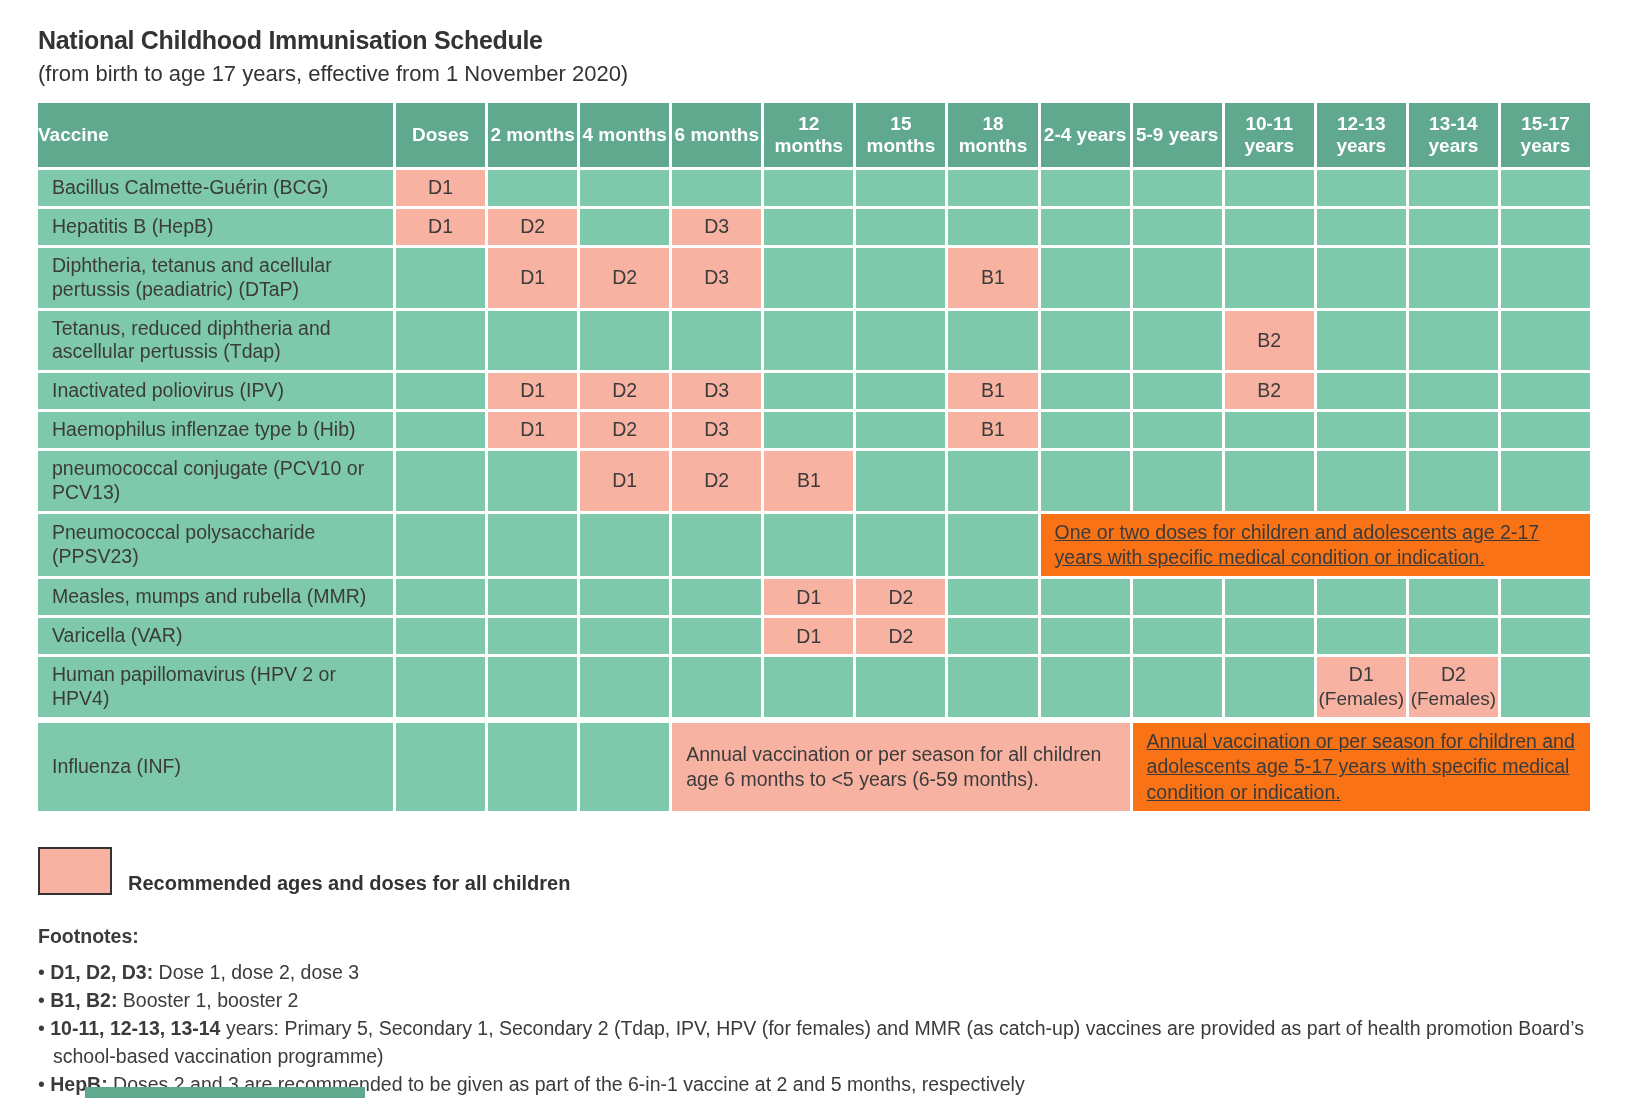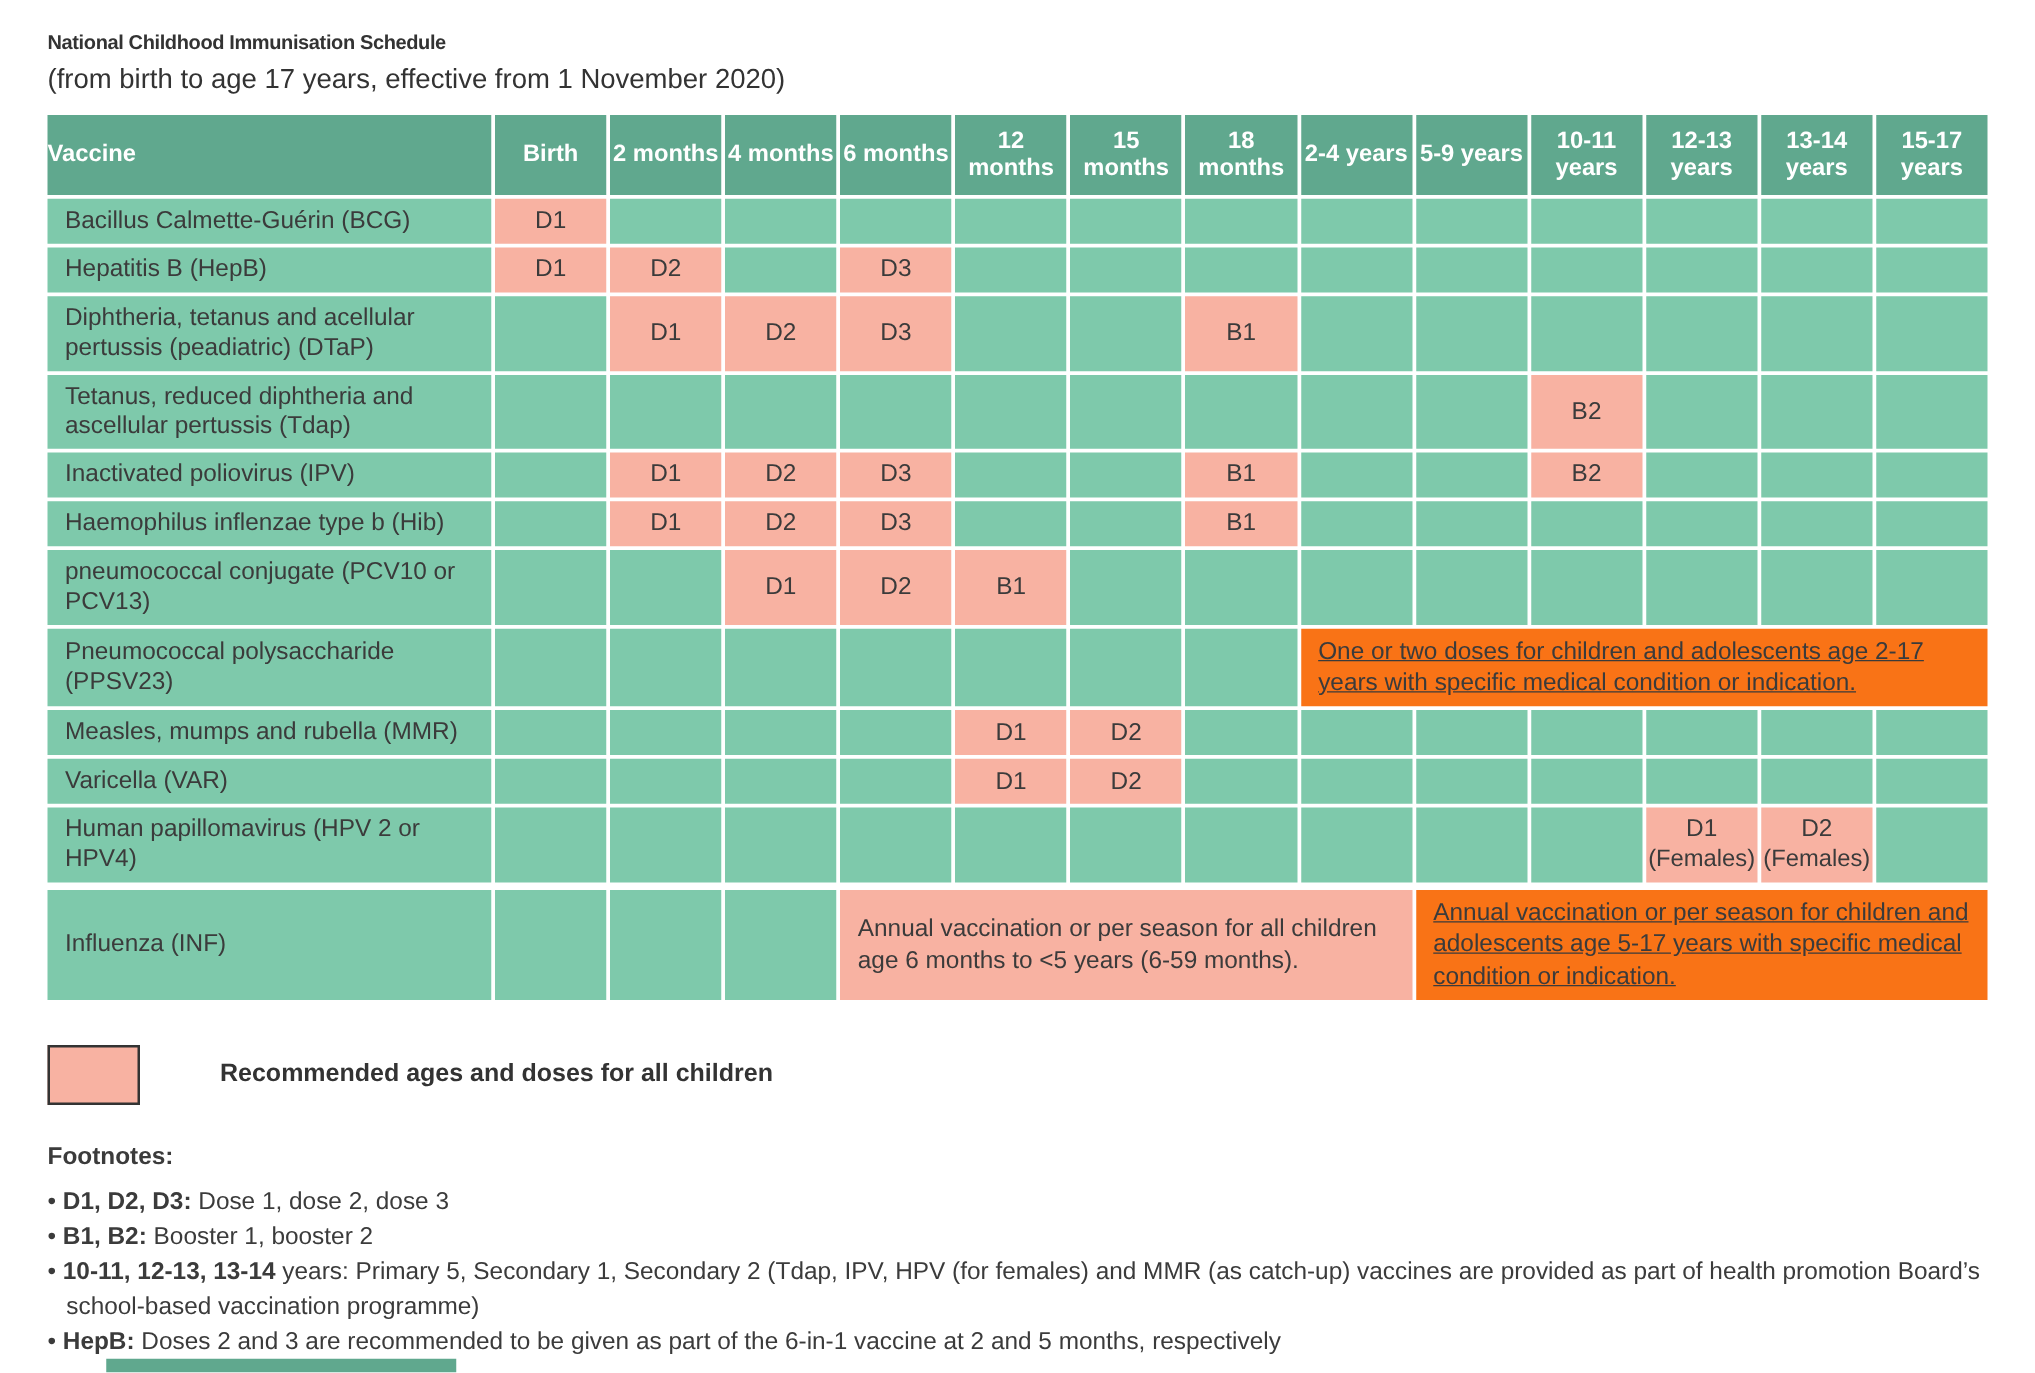--- a/index.html
+++ b/index.html
@@ -2,21 +2,21 @@
 <html><head>
 <meta charset="utf-8">
 <style>
   html,body{margin:0;padding:0;}
   body{
     width:1628px;height:1098px;background:#ffffff;
     font-family:"Liberation Sans", sans-serif;color:#3b3b3b;
     position:relative;overflow:hidden;
   }
   .page{padding:26px 38px 0 38px;}
-  .title{font-size:16px;font-weight:bold;color:#333;margin:0 0 6px 0;letter-spacing:-0.3px;}
+  .title{font-size:25px;font-weight:bold;color:#333;margin:0 0 6px 0;letter-spacing:-0.3px;}
   .subtitle{font-size:22px;color:#333;margin:0 0 16px 0;}
 
   .sched{width:1552px;}
   .trow{display:grid;grid-template-columns:355px repeat(13,1fr);column-gap:3px;margin-bottom:3px;}
   .thead .hcell{
     background:#60a88e;color:#fff;font-weight:bold;font-size:19px;
     display:flex;align-items:center;justify-content:center;text-align:center;
     line-height:1.15;min-height:64px;
   }
   .hcell.vhead{justify-content:flex-start;text-align:left;}
@@ -27,21 +27,21 @@
     background:#f8b2a2;display:flex;flex-direction:column;align-items:center;
     justify-content:center;font-size:19.5px;line-height:1.1;
   }
   .dose .sub{font-size:19px;margin-top:3px;}
   .span-cell{display:flex;align-items:center;font-size:19.5px;line-height:1.3;padding:6px 14px;}
   .span-cell.blue{background:#f97316;text-decoration:underline;}
   .span-cell.pink{background:#f8b2a2;}
   .last-row{margin-top:6px;}
 
   .legend{display:flex;align-items:center;margin-top:36px;}
-  .legend-item{display:flex;align-items:center;gap:48px;}
+  .legend-item{display:flex;align-items:flex-end;}
   .legend-item.first{width:610px;}
   .swatch{width:74px;height:48px;border:2px solid #333;margin-right:16px;box-sizing:border-box;}
   .swatch.pink{background:#f8b2a2;}
   .swatch.blue{background:#5b86c5;}
   .legend-label{font-weight:bold;font-size:20px;color:#333;}
 
   .footnotes{margin-top:30px;}
   .fn-heading{font-weight:bold;font-size:19.5px;margin:0 0 10px 0;}
   .fnote{font-size:19.5px;line-height:28px;padding-left:15px;text-indent:-15px;}
   .fnote b{font-weight:bold;}
@@ -51,21 +51,21 @@
 </head>
 <body>
 
 <div class="page">
   <h1 class="title">National Childhood Immunisation Schedule</h1>
   <div class="subtitle">(from birth to age 17 years, effective from 1 November 2020)</div>
 
   <div class="sched">
       <div class="trow thead">
         <div class="hcell vhead">Vaccine</div>
-        <div class="hcell">Birth</div>
+        <div class="hcell">Doses</div>
         <div class="hcell">2 months</div>
         <div class="hcell">4 months</div>
         <div class="hcell">6 months</div>
         <div class="hcell">12 months</div>
         <div class="hcell">15 months</div>
         <div class="hcell">18 months</div>
         <div class="hcell">2-4 years</div>
         <div class="hcell">5-9 years</div>
         <div class="hcell">10-11 years</div>
         <div class="hcell">12-13 years</div>

